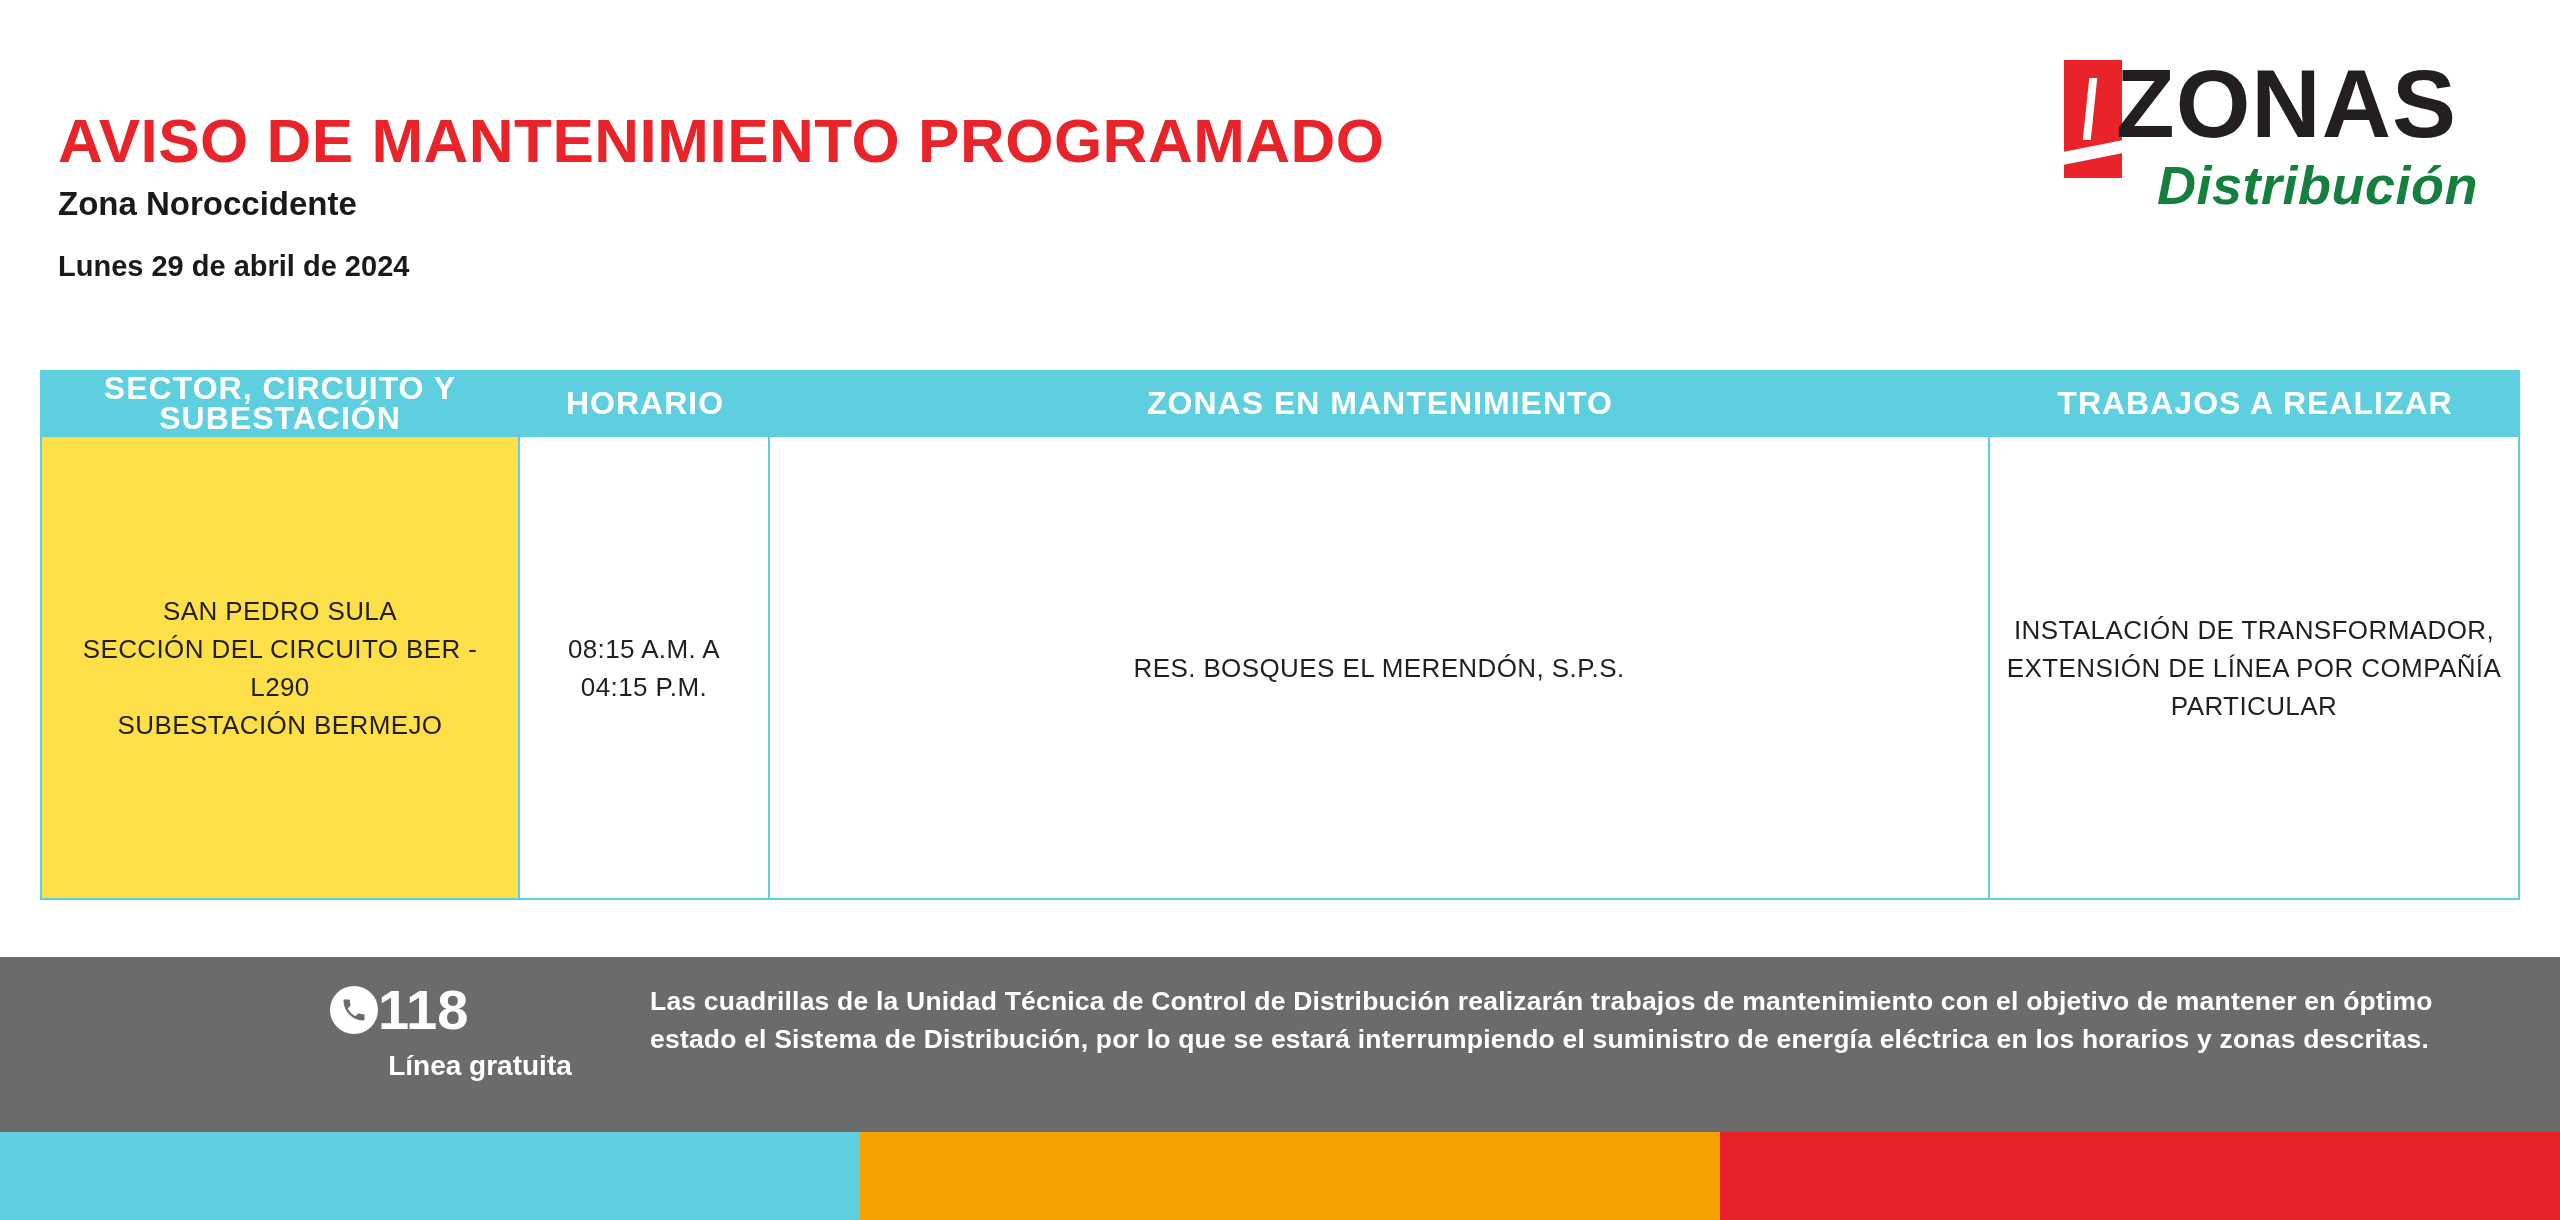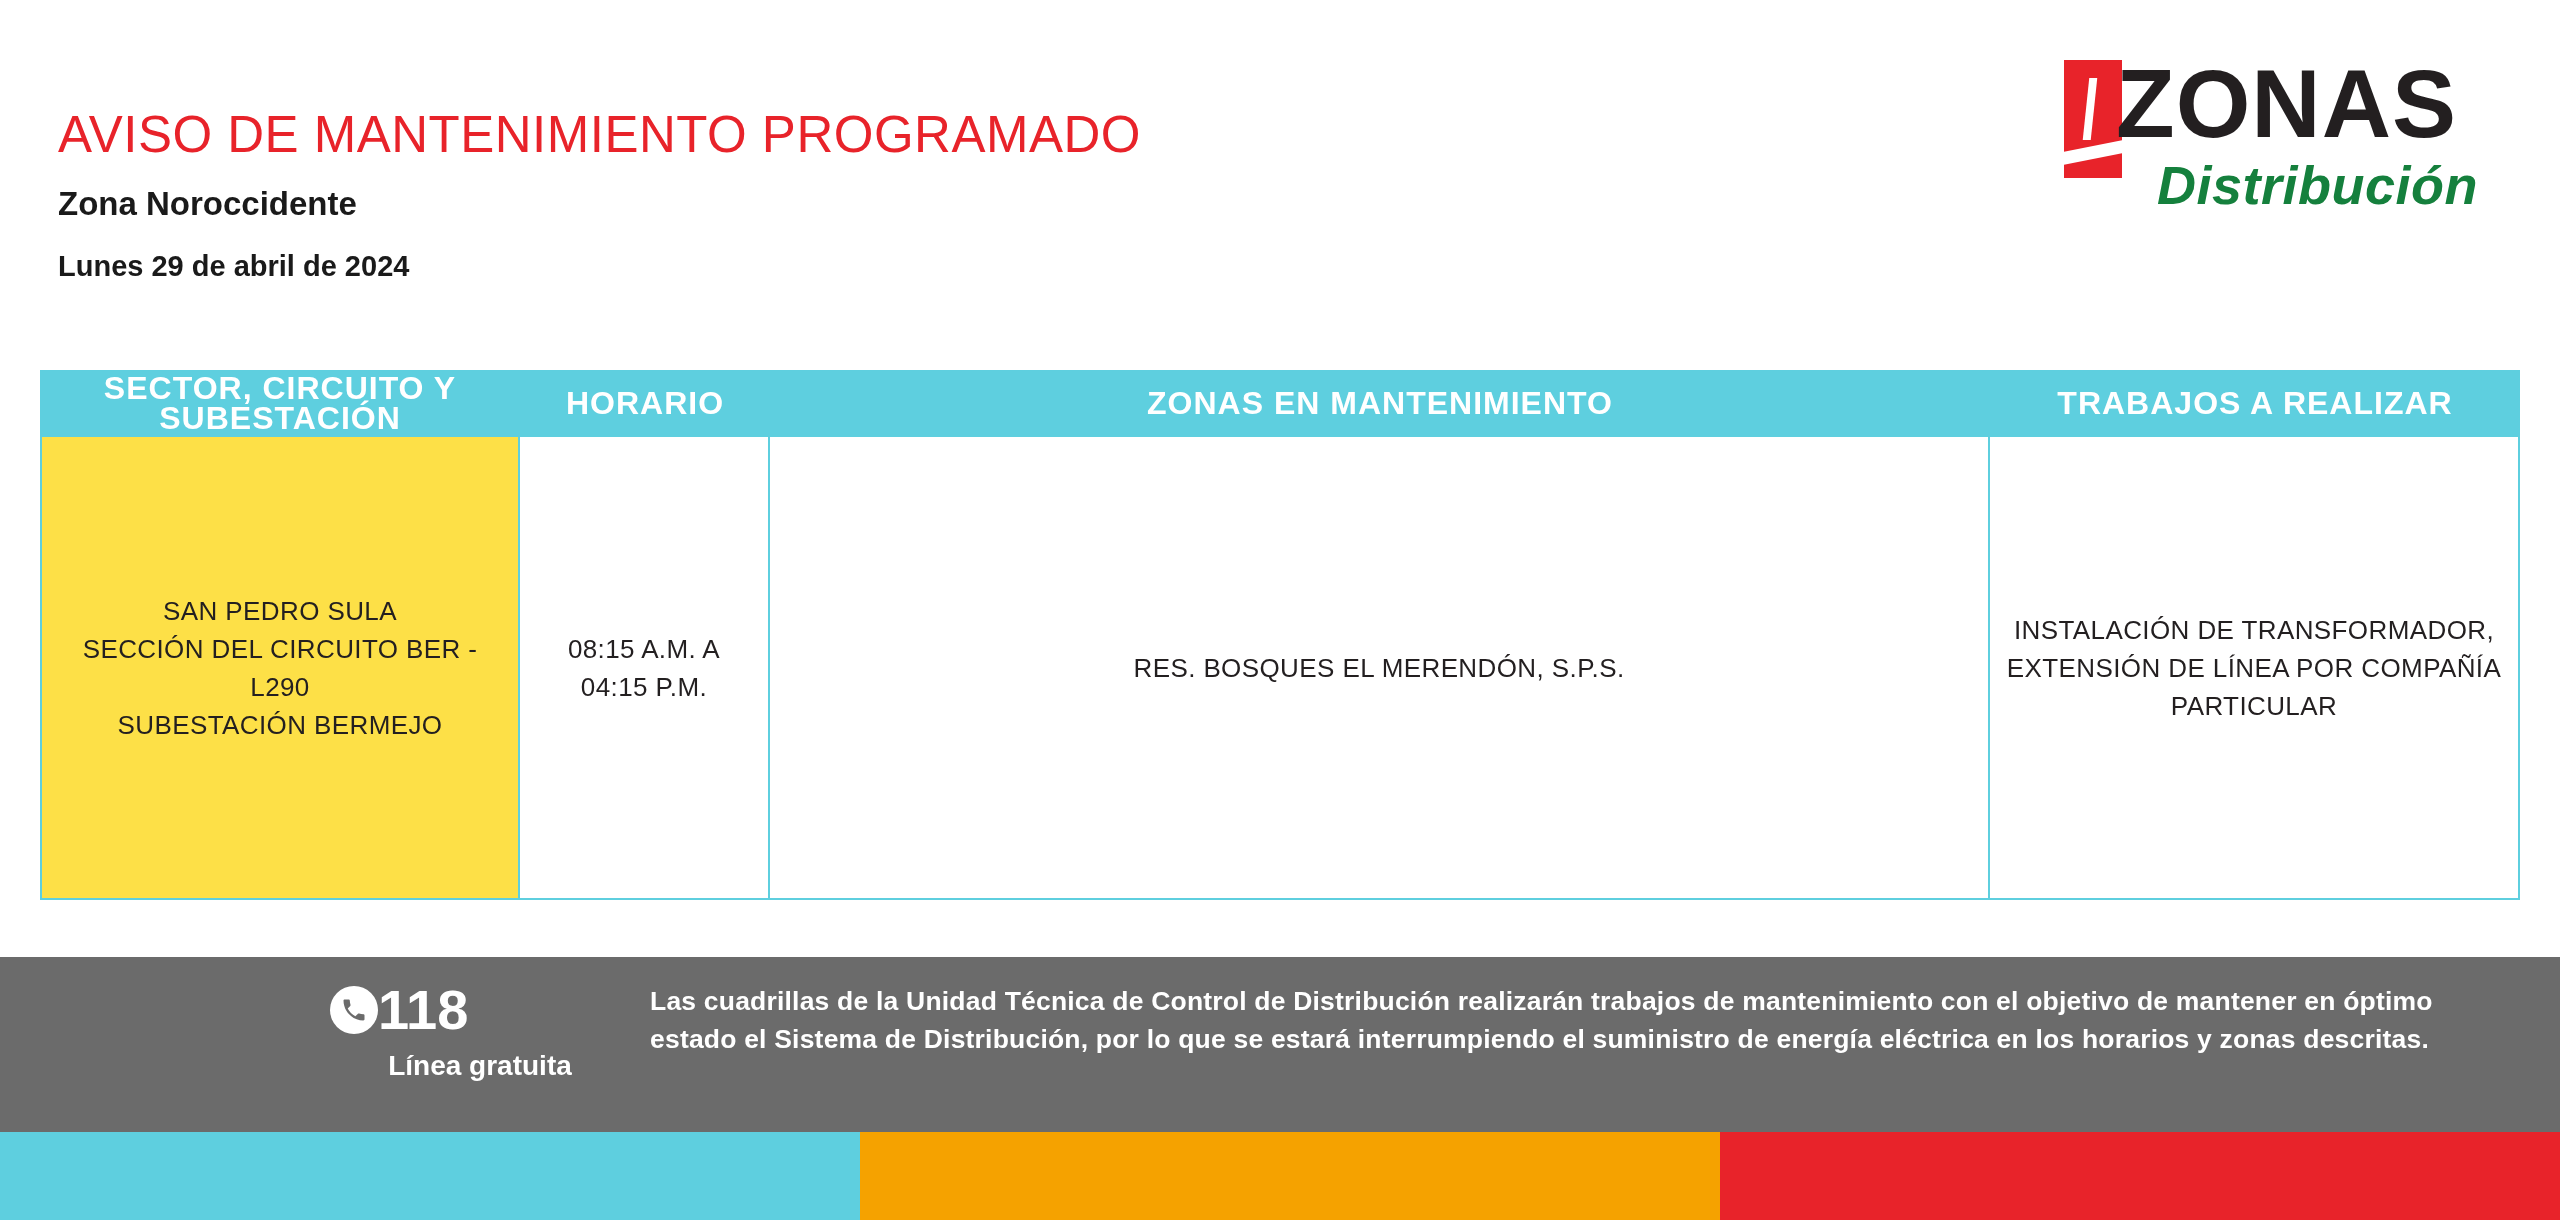--- a/index.html
+++ b/index.html
@@ -21,22 +21,22 @@
   .header {
     position: absolute;
     top: 0; left: 0;
     width: 2560px;
     height: 340px;
   }
   .title {
     position: absolute;
     left: 58px;
     top: 105px;
-    font-size: 51px;
-    font-weight: normal;
+    font-size: 62px;
+    font-weight: bold;
     color: #e8232a;
     letter-spacing: 0.5px;
     white-space: nowrap;
   }
   .subtitle {
     position: absolute;
     left: 58px;
     top: 185px;
     font-size: 33px;
     font-weight: bold;

